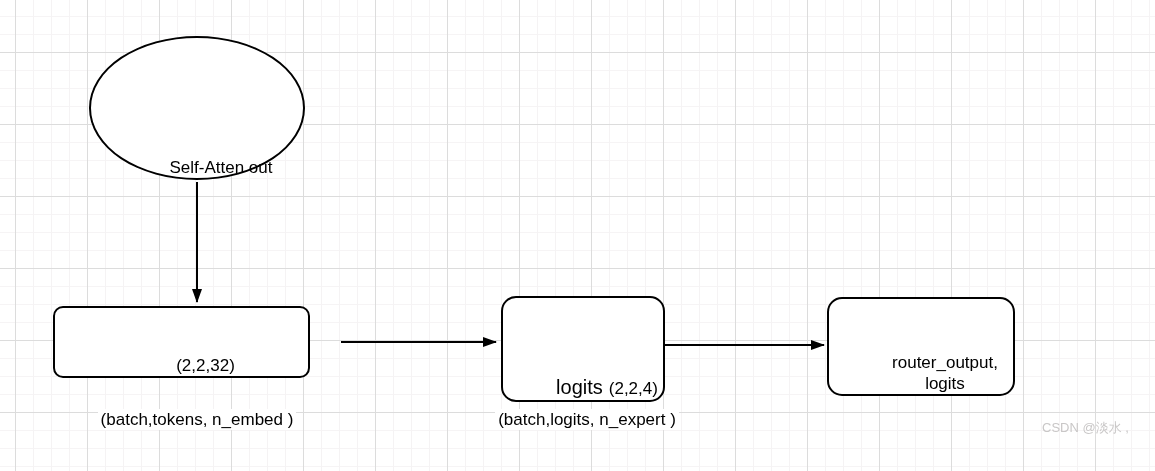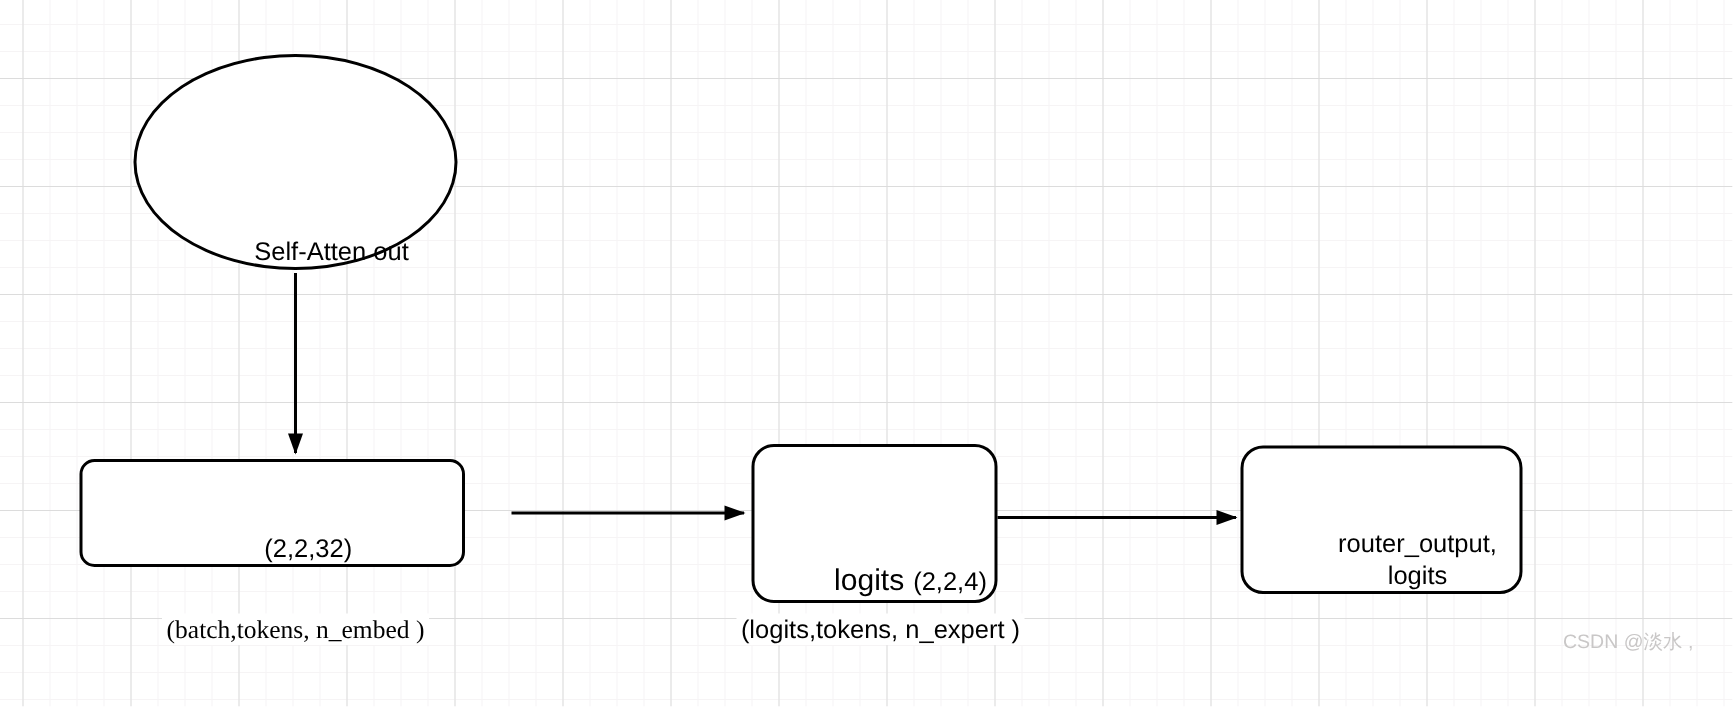--- a/index.html
+++ b/index.html
@@ -61,21 +61,21 @@
   .caption {
     position: absolute;
     text-align: center;
     font-size: 17px;
     color: #000000;
   }
   .caption span, .edge-label span {
     background: #ffffff;
     padding: 1px 3px;
   }
-  .caption-embed { left: 52px;  top: 410px; width: 290px; font-family: Liberation Serif, serif; }
+  .caption-embed { left: 52px;  top: 410px; width: 290px; }
   .caption-logits { left: 463px; top: 410px; width: 248px; }
   .edge-label {
     position: absolute;
     left: 352px; top: 302px; width: 136px;
     text-align: center;
     font-size: 17px;
     color: #000000;
   }
   .edges-svg {
     position: absolute;
@@ -120,21 +120,21 @@
   </div>
 
 
   <div class="node rect-logits">
     <span>
       <span class="big">logits</span><span class="dim">(2,2,4)</span>
     </span>
   </div>
 
   <div class="caption caption-logits">
-    <span>(logits,tokens, n_expert )</span>
+    <span>(batch,logits, n_expert )</span>
   </div>
 
   <div class="node rect-router">
     <span>
       <span>router_output,</span><br>
       <span>logits</span>
     </span>
   </div>
 
   <div class="watermark">

